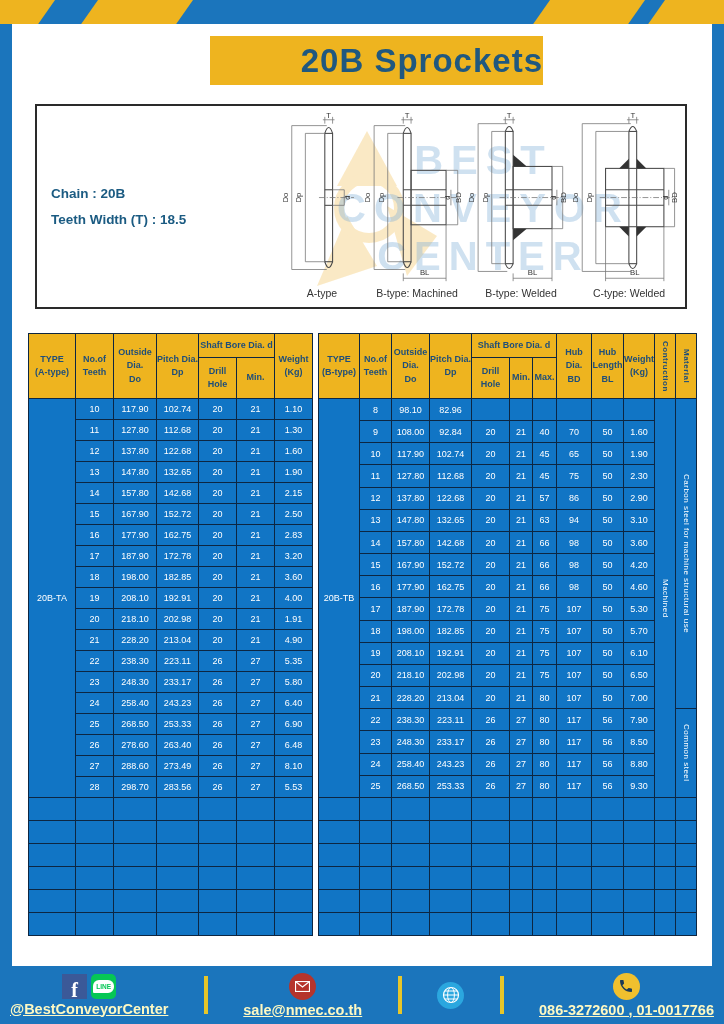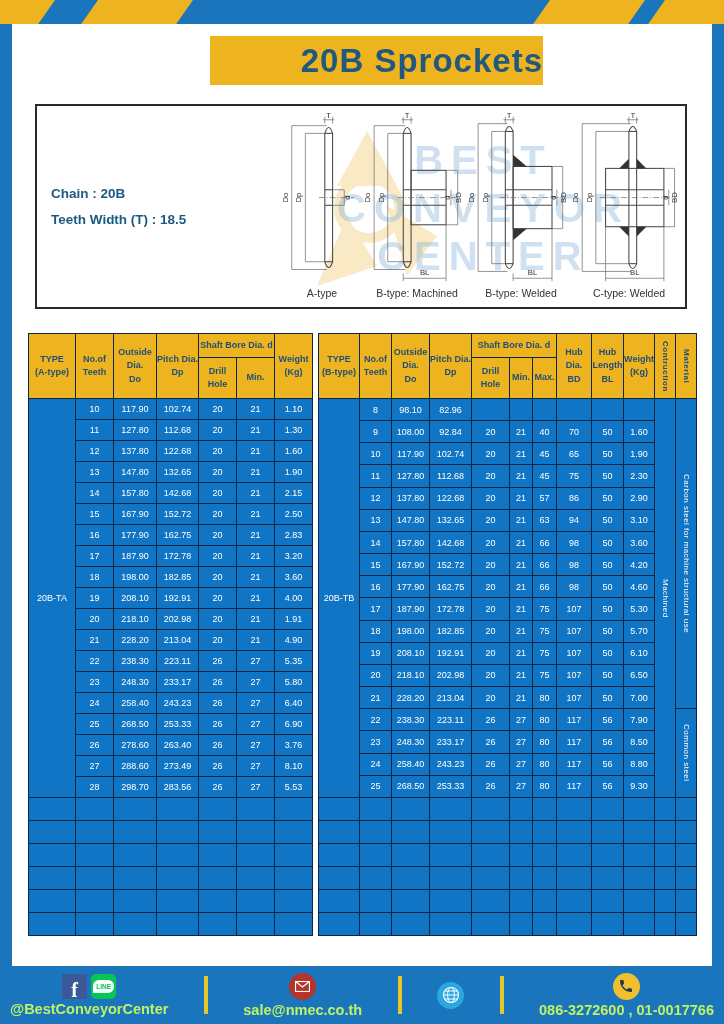--- a/index.html
+++ b/index.html
@@ -40,21 +40,21 @@
   .spec-table tbody tr.empty-row{height:23px;}
   .hrow1{height:24px;} .hrow2{height:41px;}
   .vtext{writing-mode:vertical-lr;text-orientation:mixed;letter-spacing:0.5px;margin:0 auto;}
   .spec-table thead th.vhead{font-size:8px;}
   .spec-table td.vcell{font-size:8px;}
   
   .footer{position:absolute;left:0;right:0;bottom:0;height:58px;background:#1b75bc;z-index:6;
           display:flex;align-items:center;justify-content:space-between;padding:0 10px;box-sizing:border-box;}
   .f-item{display:flex;flex-direction:column;align-items:center;justify-content:center;gap:2px;flex:0 0 auto;}
   .f-icons{display:flex;gap:4px;align-items:center;}
-  .f-label{color:#bef264;font-weight:bold;font-size:14.5px;white-space:nowrap;}
+  .f-label{color:#fef9c3;font-weight:bold;font-size:14.5px;white-space:nowrap;text-decoration:underline;}
   .f-div{width:4px;height:38px;background:#e7c62a;}
   .ic-fb{width:25px;height:25px;background:#3b5998;color:#fff;font-weight:bold;font-size:20px;
          display:flex;align-items:flex-end;justify-content:center;font-family:"Liberation Serif",serif;line-height:0.9;}
   .ic-line{width:25px;height:25px;background:#06c755;border-radius:5px;display:flex;align-items:center;justify-content:center;}
   .ic-line span{background:#fff;color:#06c755;font-size:6.5px;font-weight:bold;border-radius:6px 6px 6px 1px;padding:3px 3px;}
   .ic-round{width:27px;height:27px;border-radius:50%;display:flex;align-items:center;justify-content:center;}
   .ic-mail{background:#b5342c;} .ic-globe{background:#2ba7df;} .ic-phone{background:#f0c02e;}
   .dimline{stroke:#777;stroke-width:0.8;fill:none;}
   .partline{stroke:#4a4a4a;stroke-width:1.1;fill:none;}
   .dimtext{font-size:8px;fill:#333;font-family:"Liberation Sans",sans-serif;}
@@ -409,21 +409,21 @@
           <td>26</td>
           <td>27</td>
           <td>6.90</td>
         </tr>
         <tr>
           <td>26</td>
           <td>278.60</td>
           <td>263.40</td>
           <td>26</td>
           <td>27</td>
-          <td>3.76</td>
+          <td>6.48</td>
         </tr>
         <tr>
           <td>27</td>
           <td>288.60</td>
           <td>273.49</td>
           <td>26</td>
           <td>27</td>
           <td>8.10</td>
         </tr>
         <tr>

